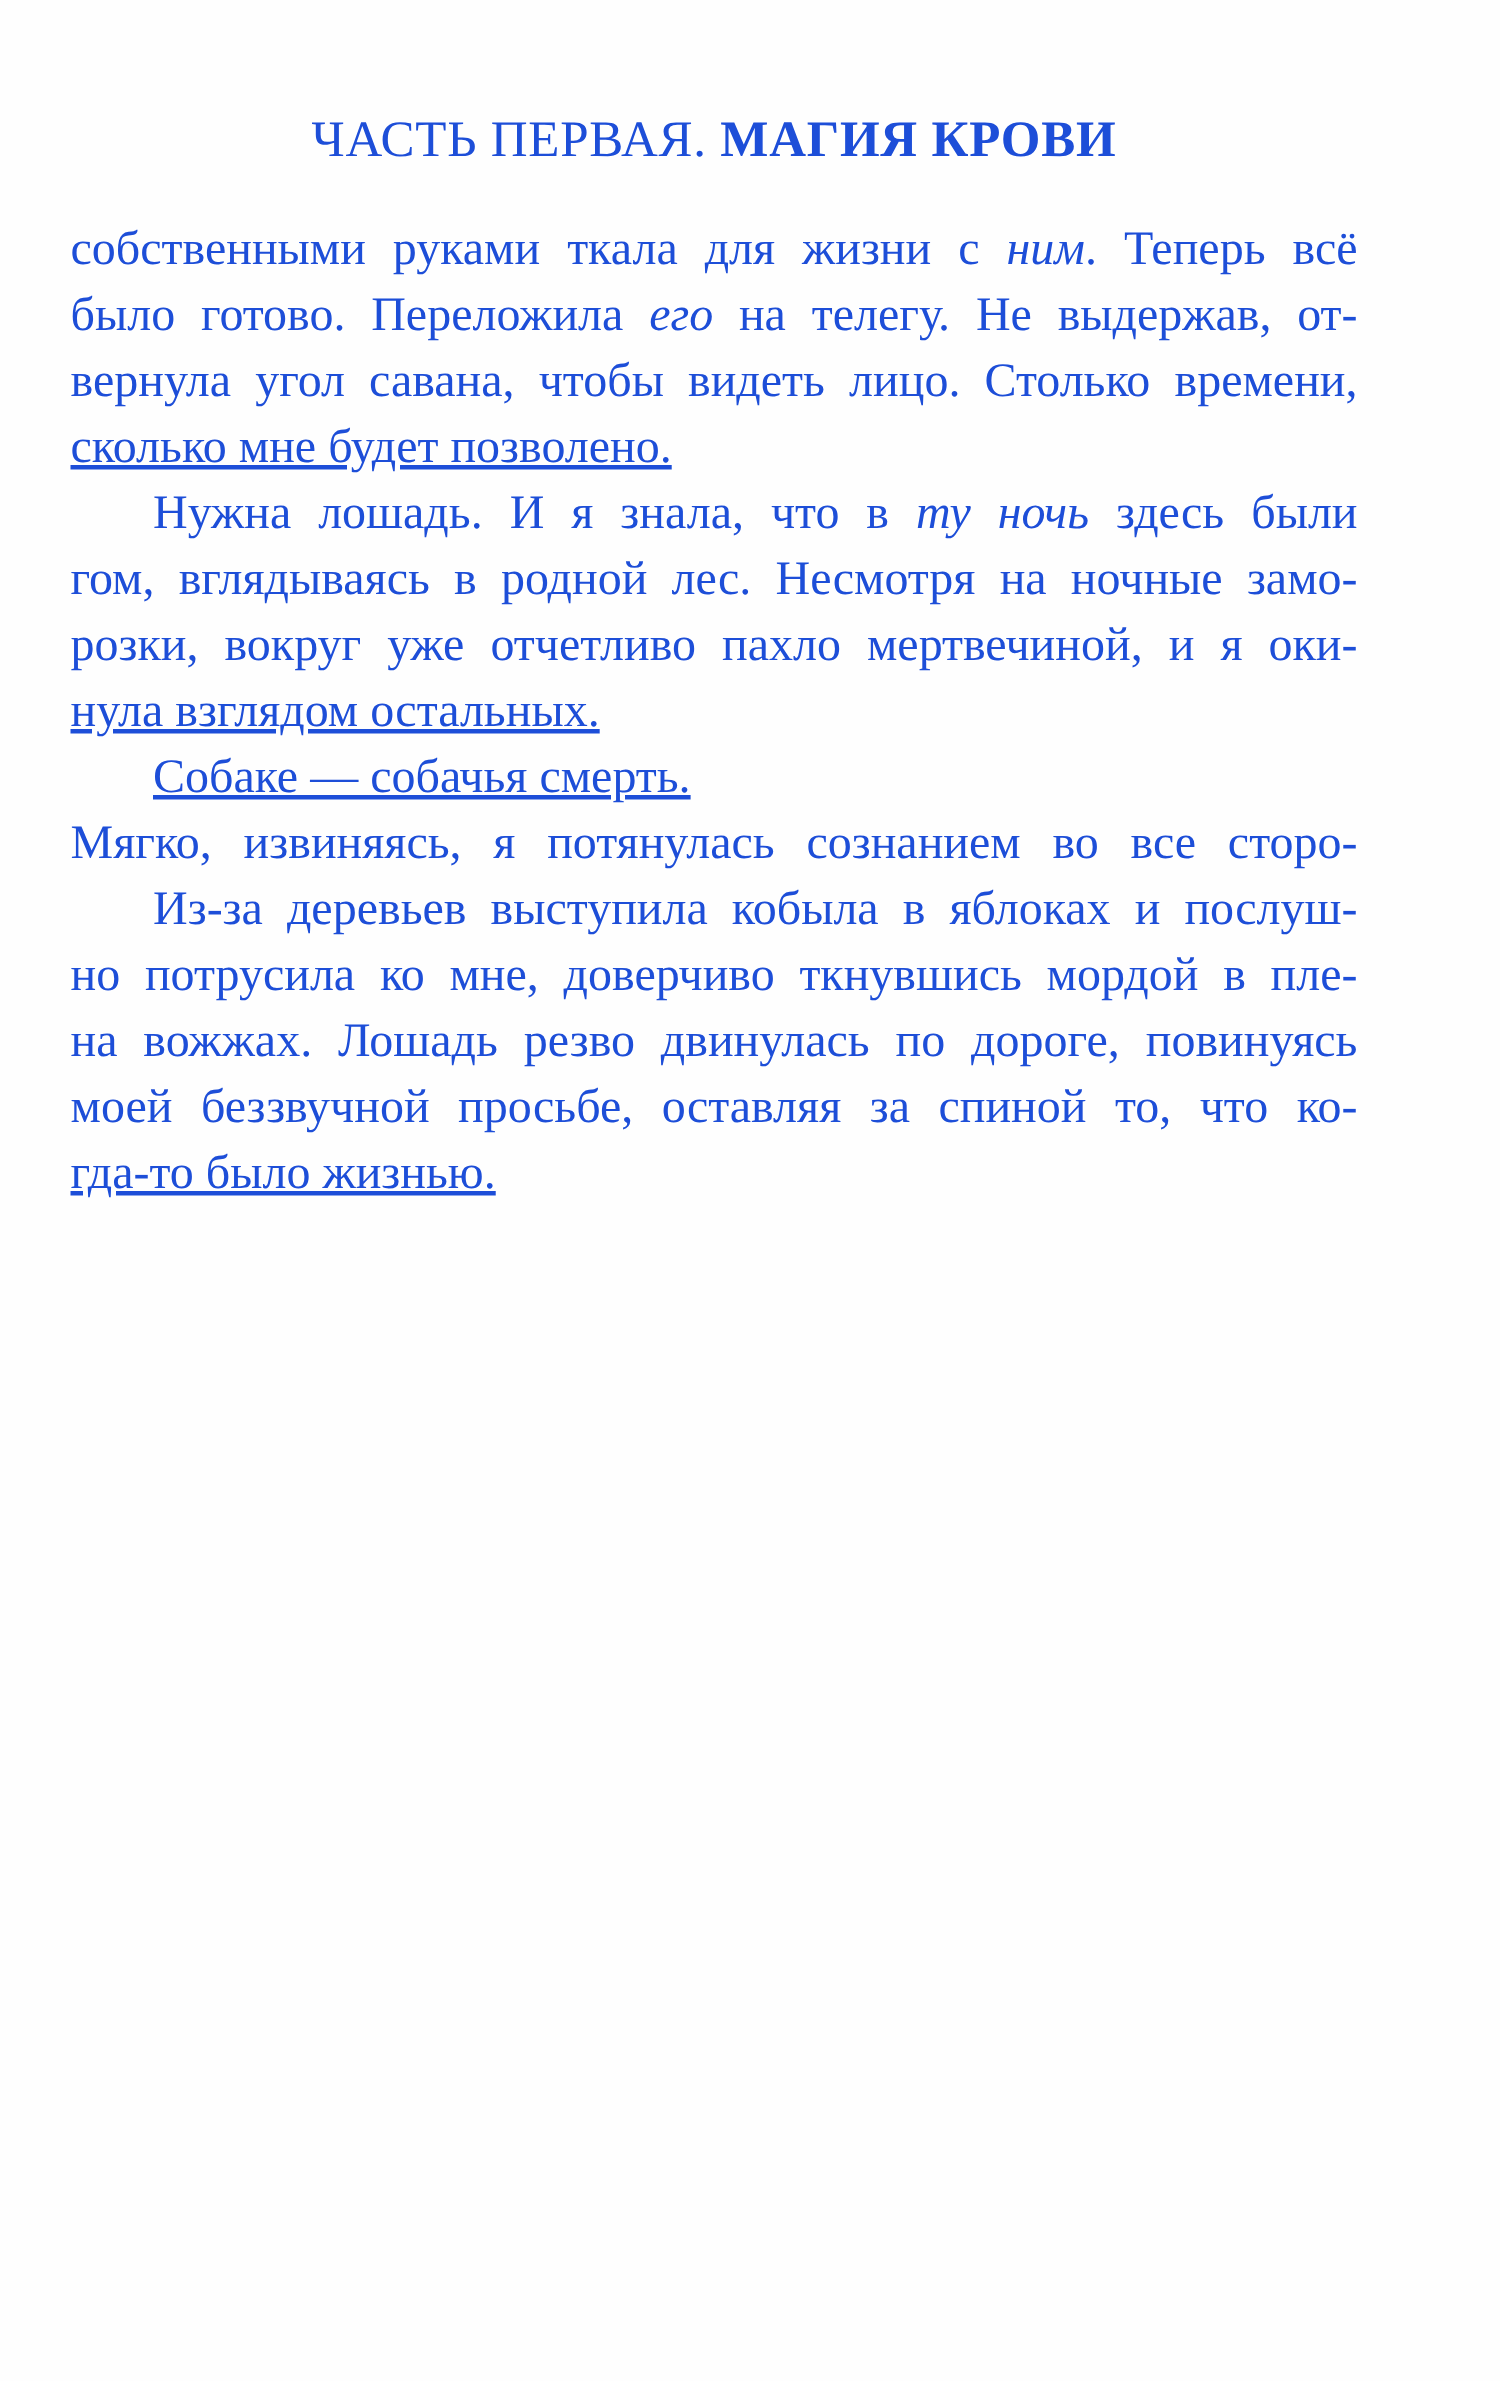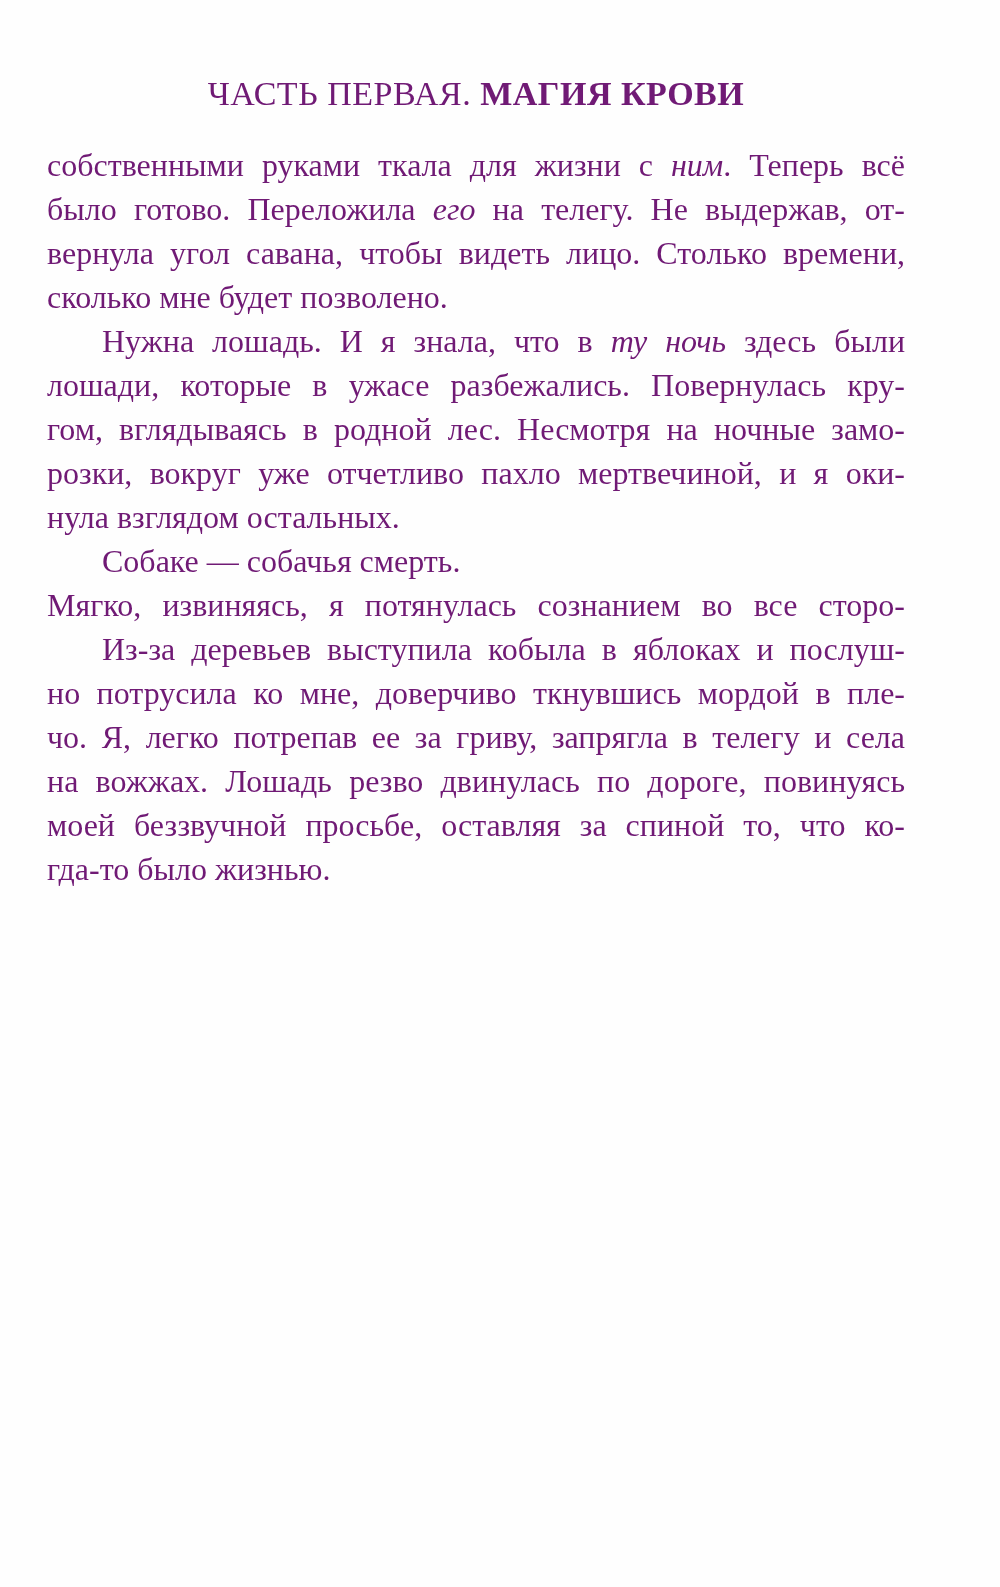--- a/index.html
+++ b/index.html
@@ -6,21 +6,21 @@
     margin: 0;
     padding: 0;
     background: #e8e8e8;
   }
   .page {
     position: relative;
     width: 1000px;
     height: 1587px;
     margin: 0 auto;
     background: #fefefe;
-    color: #701a75;
+    color: #1d4ed8;
     font-family: "Liberation Serif", "DejaVu Serif", serif;
     overflow: hidden;
   }
   .chapter-header {
     position: absolute;
     top: 72px;
     left: 47px;
     width: 858px;
     text-align: center;
     font-size: 34px;
@@ -44,20 +44,21 @@
   .line {
     height: 44px;
     line-height: 44px;
     text-align: justify;
     text-align-last: justify;
     white-space: normal;
     overflow: visible;
   }
   .line.last {
     text-align-last: left;
+    text-decoration: underline;
   }
   .line.indent {
     padding-left: 55px;
   }
   .line i {
     font-style: italic;
   }
 </style>
 </head>
 <body>
@@ -68,26 +69,24 @@
     <span> </span>
     <span class="book-title">МАГИЯ КРОВИ</span>
   </div>
 
   <div class="body-text">
       <div class="line"><span>собственными руками ткала для жизни с </span><i>ним</i><span>. Теперь всё</span></div>
       <div class="line"><span>было готово. Переложила </span><i>его</i><span> на телегу. Не выдержав, от-</span></div>
       <div class="line"><span>вернула угол савана, чтобы видеть лицо. Столько времени,</span></div>
       <div class="line last"><span>сколько мне будет позволено.</span></div>
       <div class="line indent"><span>Нужна лошадь. И я знала, что в </span><i>ту ночь</i><span> здесь были</span></div>
-      <div class="line"><span>лошади, которые в ужасе разбежались. Повернулась кру-</span></div>
       <div class="line"><span>гом, вглядываясь в родной лес. Несмотря на ночные замо-</span></div>
       <div class="line"><span>розки, вокруг уже отчетливо пахло мертвечиной, и я оки-</span></div>
       <div class="line last"><span>нула взглядом остальных.</span></div>
       <div class="line last indent"><span>Собаке — собачья смерть.</span></div>
       <div class="line"><span>Мягко, извиняясь, я потянулась сознанием во все сторо-</span></div>
       <div class="line indent"><span>Из-за деревьев выступила кобыла в яблоках и послуш-</span></div>
       <div class="line"><span>но потрусила ко мне, доверчиво ткнувшись мордой в пле-</span></div>
-      <div class="line"><span>чо. Я, легко потрепав ее за гриву, запрягла в телегу и села</span></div>
       <div class="line"><span>на вожжах. Лошадь резво двинулась по дороге, повинуясь</span></div>
       <div class="line"><span>моей беззвучной просьбе, оставляя за спиной то, что ко-</span></div>
       <div class="line last"><span>гда-то было жизнью.</span></div>
     </div>
 </div>
 
 </body></html>

